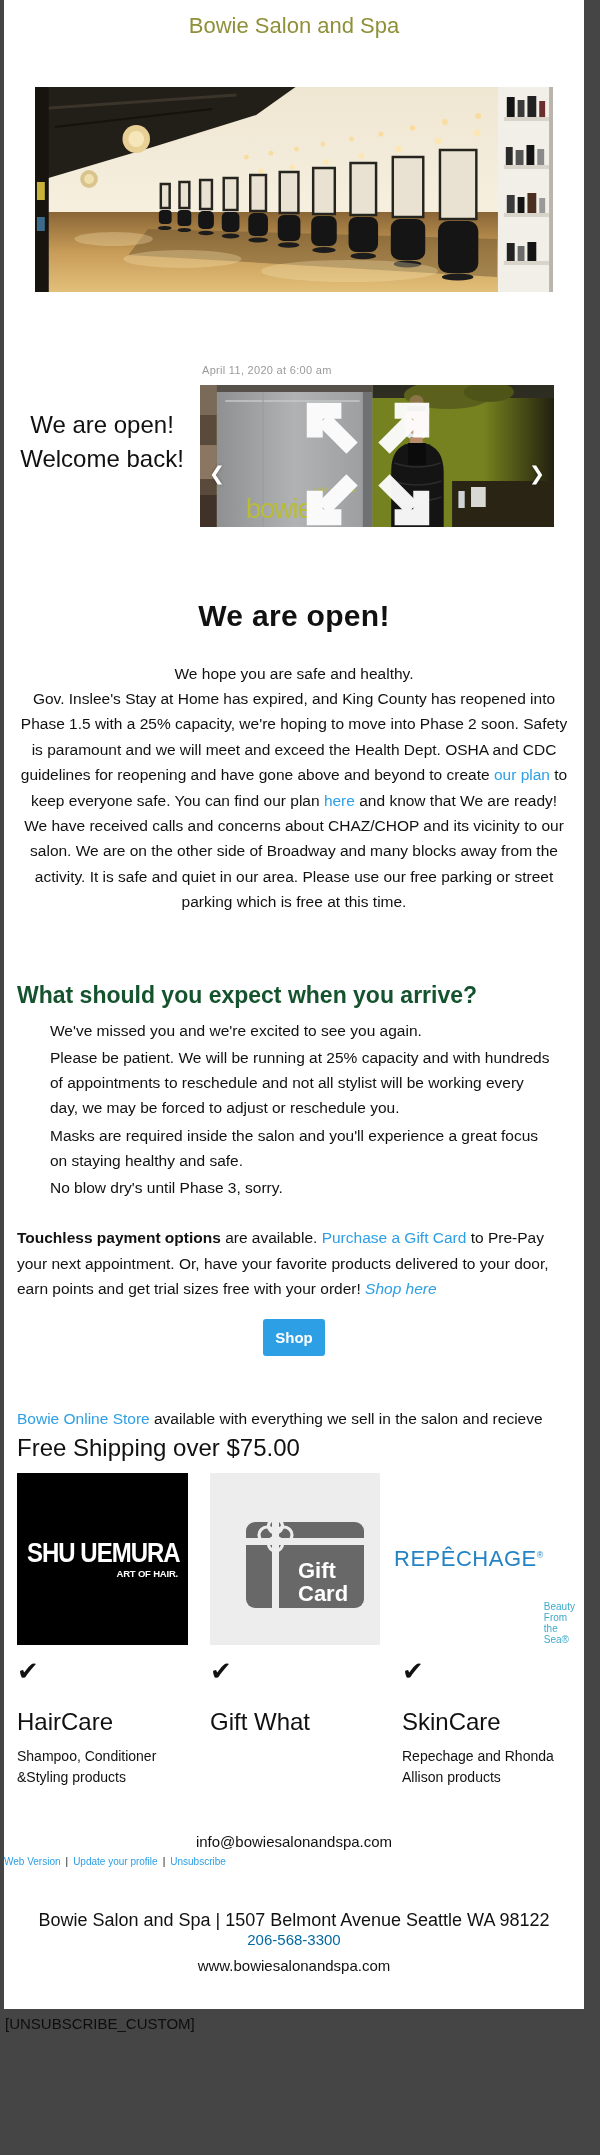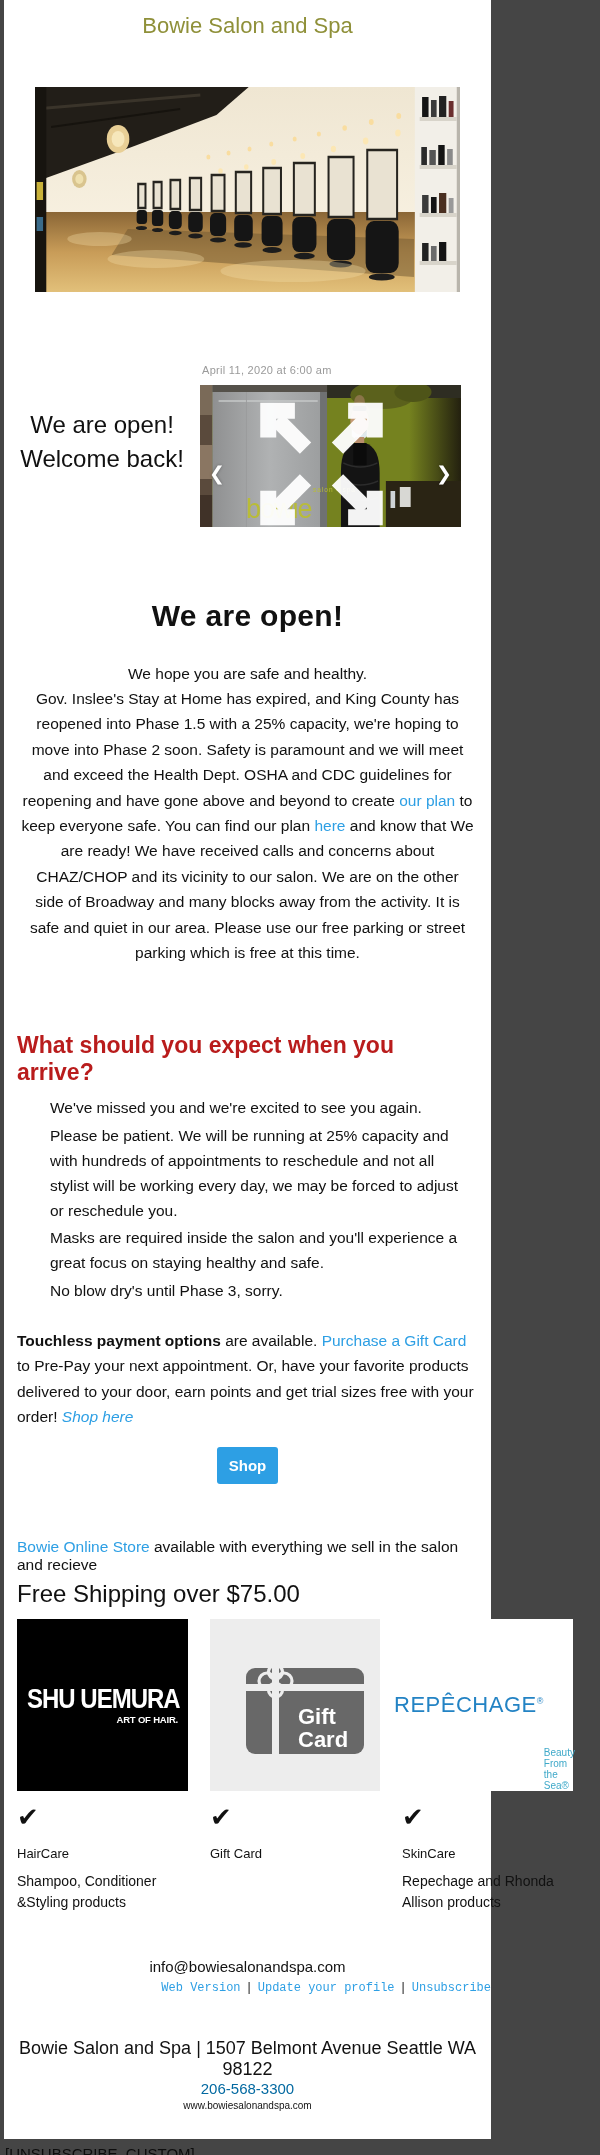--- a/index.html
+++ b/index.html
@@ -4,21 +4,21 @@
 <style>
   html,body{margin:0;padding:0;}
   body{
     width:600px;height:2155px;
     background:#454545;
     font-family:"Liberation Sans", sans-serif;
     position:relative;overflow:hidden;
     -webkit-font-smoothing:antialiased;
   }
   .email{
-    margin-left:4px;width:487px;background:#ffffff;
+    margin-left:4px;width:580px;background:#ffffff;
     padding-top:6px;min-height:2009px;box-sizing:border-box;
   }
   
   .title{color:#8F9039;font-size:22px;line-height:1.3;text-align:center;margin:6px 0 0;font-weight:400;}
   
   .hero{margin:46px 31px 0;height:205px;overflow:hidden;position:relative;background:#efe6d2;}
   .hero svg{display:block;width:100%;height:100%;}
   
   .sec2{display:flex;margin-top:72px;}
   .welcome-col{width:196px;padding-top:44px;box-sizing:border-box;}
@@ -32,21 +32,21 @@
   .car-next{right:9px;}
   .expand-btn{position:absolute;top:8px;right:9px;width:16px;height:16px;cursor:pointer;opacity:.95;}
   .logo-word{position:absolute;left:46px;bottom:4px;color:#b9bc37;font-size:27px;letter-spacing:-1px;line-height:1;}
   .logo-tagline{position:absolute;left:113px;bottom:34px;color:#b9bc37;font-size:6.5px;letter-spacing:1px;}
   
   .h1{font-size:30px;font-weight:800;text-align:center;margin:72px 0 0;color:#111;letter-spacing:.3px;}
   .center-par{font-size:15.5px;line-height:1.64;text-align:center;margin:28px 16px 0;color:#111;}
   .center-par p{margin:0;}
   a.link{color:#2D9FE4;text-decoration:none;cursor:pointer;}
   
-  .h2{font-size:23px;font-weight:700;margin:67px 14px 0 13px;color:#b91c1c;}
+  .h2{font-size:23px;font-weight:700;margin:67px 14px 0 13px;color:#14532d;}
   .list{margin:10px 28px 0 46px;font-size:15.5px;line-height:1.6;color:#111;}
   .list p{margin:0 0 3px;}
   .touchless{margin:24px 14px 0 13px;font-size:15.5px;line-height:1.64;color:#111;}
   .touchless .bold{font-weight:700;}
   .shop-here{font-style:italic;}
   
   .shop-row{text-align:center;margin-top:18px;}
   .shop-btn{display:inline-block;background:#2D9FE4;color:#fff;font-weight:700;font-size:15px;
     font-family:"Liberation Sans",sans-serif;padding:10px 12px;border:none;border-radius:3px;cursor:pointer;}
   
@@ -58,29 +58,29 @@
   .pimg{height:172px;box-sizing:border-box;cursor:pointer;padding-left:20px;}
   .black-box{background:#000;color:#fff;display:flex;flex-direction:column;justify-content:center;padding:0 10px;}
   .shu1{font-size:24px;font-weight:800;letter-spacing:-1px;white-space:nowrap;transform:scaleY(1.15);}
   .shu2{font-size:9.5px;font-weight:700;text-align:right;margin-top:1px;letter-spacing:-.2px;}
   .gray-box{background:#ededed;display:flex;align-items:center;justify-content:center;}
   .white-box{background:#fff;display:flex;flex-direction:row;justify-content:center;align-items:center;padding:0 4px;box-sizing:border-box;}
   .rep-name{color:#2383C4;font-size:22px;letter-spacing:.5px;white-space:nowrap;}
   .rep-reg{font-size:9px;vertical-align:super;}
   .rep-tagline{color:#3FA9C9;font-size:10px;align-self:flex-end;margin:2px 6px 0 0;}
   .check{font-size:26px;color:#111;margin-top:13px;line-height:1;}
-  .ptitle{font-size:13px;color:#111;margin-top:16px;}
+  .ptitle{font-size:24px;color:#111;margin-top:24px;}
   .pdesc p{font-size:14px;line-height:1.5;color:#111;margin:10px 0 0;}
   
   .f-email{text-align:center;margin-top:45px;font-size:15px;color:#111;}
-  .f-links{text-align:right;margin-top:6px;font-size:12px;font-family:Liberation Mono, monospace;}
+  .f-links{text-align:left;margin-top:6px;font-size:10px;}
   .f-links .sep{color:#111;margin:0 5px;}
   .f-address{text-align:center;margin-top:43px;font-size:18px;color:#111;}
   .f-phone{text-align:center;margin-top:0;font-size:15px;color:#0369a1;}
-  .f-web{text-align:center;margin:3px 0 0;font-size:10px;color:#111;padding-bottom:28px;}
+  .f-web{text-align:center;margin:9px 0 0;font-size:15px;color:#111;padding-bottom:28px;}
   .unsub{color:#0d0d0d;font-size:15px;margin:6px 0 0 5px;}
 </style>
 </head>
 <body>
 
 <div class="email">
 
   <h2 class="title">Bowie Salon and Spa</h2>
 
   <div class="hero">
@@ -325,21 +325,21 @@
             <circle cx="37" cy="37" r="8"></circle>
               <circle cx="54" cy="37" r="8"></circle>
             <circle cx="45.5" cy="28" r="7"></circle>
               <circle cx="45.5" cy="46" r="7"></circle>
           </g>
           <text x="68" y="80" font-family="Liberation Sans, sans-serif" font-size="22" font-weight="bold" fill="#ffffff">Gift</text>
           <text x="68" y="103" font-family="Liberation Sans, sans-serif" font-size="22" font-weight="bold" fill="#ffffff">Card</text>
         </svg>
       </div>
       <div class="check">✔</div>
-      <div class="ptitle">Gift Card</div>
+      <div class="ptitle">Gift What</div>
     </div>
 
     <div class="pcol">
       <div class="pimg white-box">
         <div class="rep-name"><span>REPÊCHAGE</span><span class="rep-reg">®</span></div>
         <svg width="150" height="22" viewBox="0 0 150 22">
           <path d="M2,16 Q48,2 88,9 Q120,14.5 148,6 L148,9.5 Q119,18 86,12.5 Q47,6 2,19 Z" fill="#7CCBC4"></path>
         </svg>
         <div class="rep-tagline">Beauty From the Sea®</div>
       </div>

